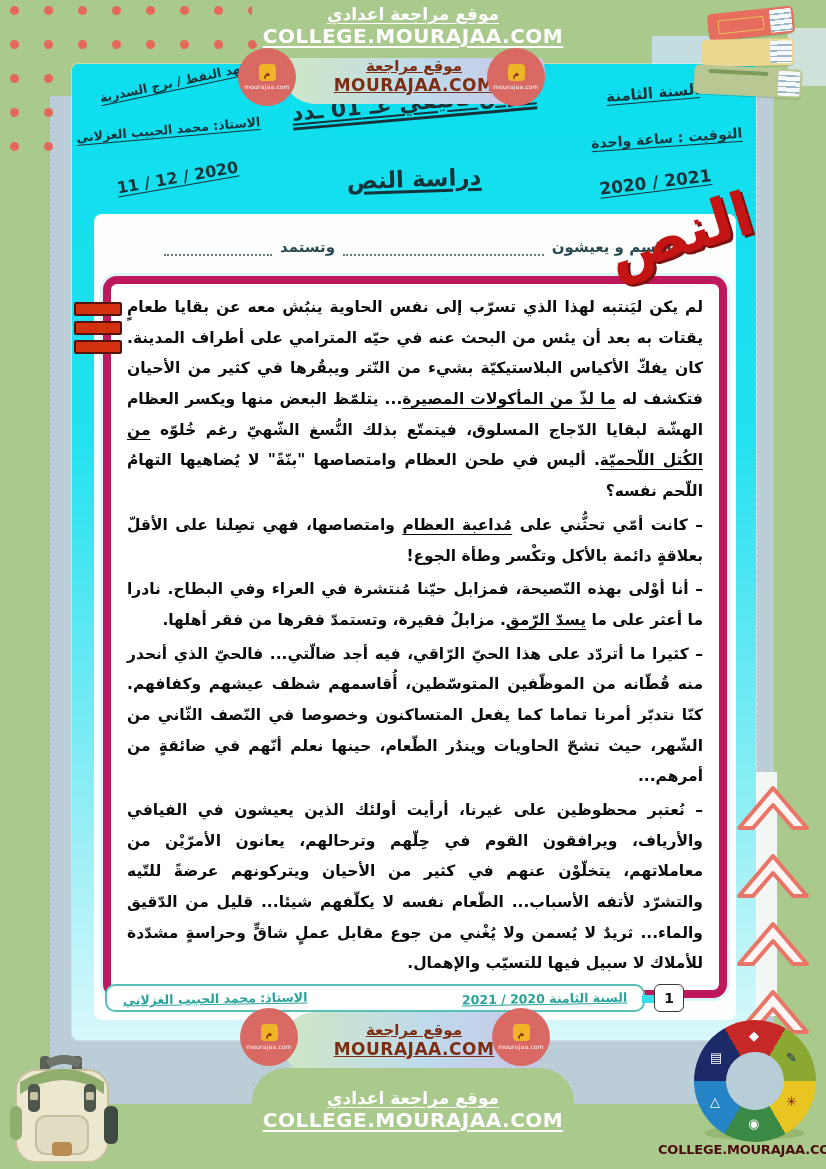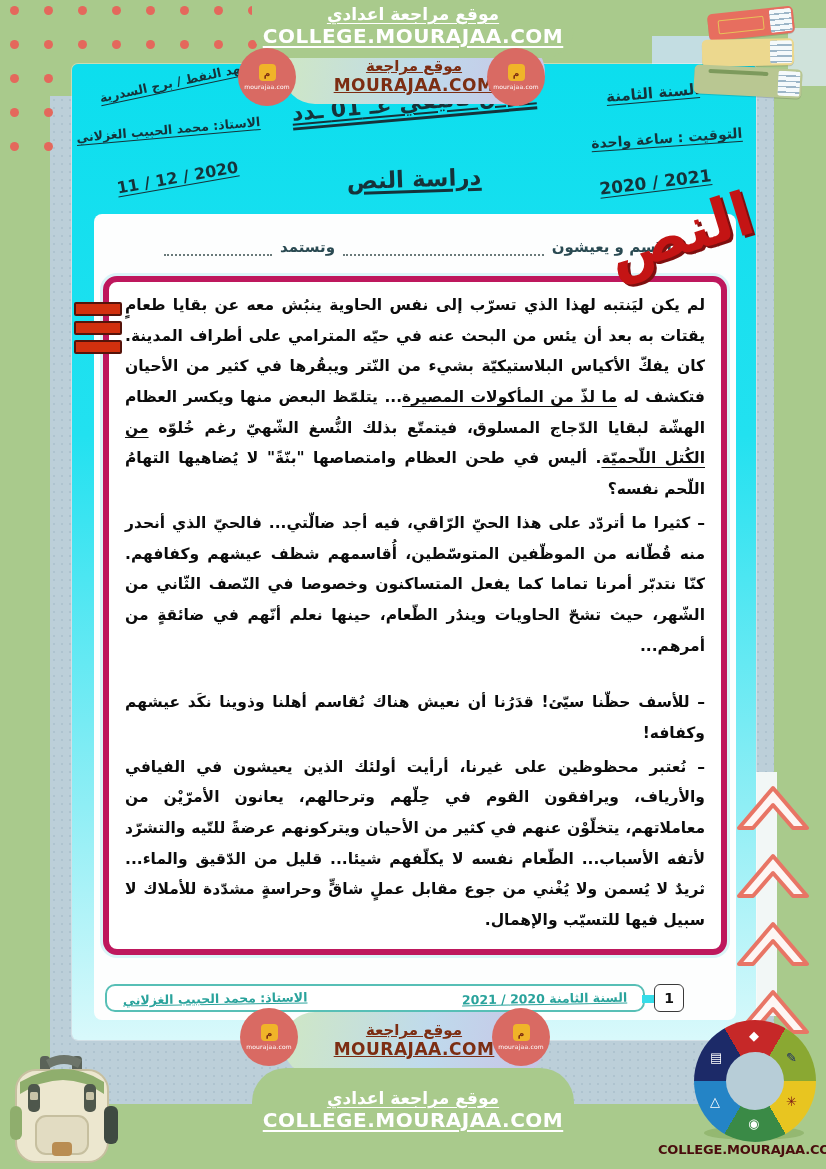--- a/index.html
+++ b/index.html
@@ -42,21 +42,21 @@
   .sheet{position:absolute;left:22px;right:20px;top:150px;bottom:20px;background:#fdfefe;
     border-radius:8px;}
   .name-row{position:relative;display:flex;direction:rtl;align-items:flex-end;gap:8px;
     margin:12px 64px 0 70px;height:30px;color:#2a4a52;font-weight:bold;font-size:15px;}
   .dotline{flex:1;border-bottom:2px dotted #6a7a7a;height:18px;}
   .dotline.short{flex:0 0 108px;}
   .stamp{position:absolute;top:-16px;right:-18px;z-index:6;color:#c41414;font-size:60px;
     font-weight:bold;transform:rotate(-17deg);text-shadow:2px 3px 0 #7e0f0f;letter-spacing:2px;}
 
   
-  .text-box{margin:20px 9px 0 9px;border:6px solid #be185d;border-radius:14px;background:#fff;
+  .text-box{margin:20px 9px 0 9px;border:8px solid #be185d;border-radius:14px;background:#fff;
     box-shadow:0 0 0 3px rgba(120,220,230,.25);padding:8px 16px 10px 16px;
     min-height:640px;max-height:688px;overflow:hidden;}
   .text-body{direction:rtl;text-align:justify;color:#0c0c0c;font-size:15.5px;line-height:1.98;
     font-weight:bold;}
   .para{margin:0 0 3px 0;}
   .para.gap{margin-top:26px;}
   .useg{text-decoration:underline;text-underline-offset:4px;}
 
   
   .footer-box{position:absolute;left:11px;bottom:8px;width:540px;height:28px;
@@ -212,22 +212,23 @@
       <div class="name-row">
         <span>الاسم و يعيشون</span>
         <span class="dotline"></span>
         <span>وتستمد</span>
         <span class="dotline short"></span>
       </div>
 
       <div class="text-box">
         <div class="text-body">
             <p class="para"><span>لم يكن ليَنتبه لهذا الذي تسرّب إلى نفس الحاوية  ينبُش معه عن بقايا طعامٍ يقتات به بعد أن يئس من البحث عنه في حيّه المترامي على أطراف المدينة. كان يفكّ الأكياس البلاستيكيّة بشيء من النّتر ويبقُرها في كثير من الأحيان فتكشف له </span><span class="useg">ما لذّ من المأكولات المصيرة</span><span>... يتلمّظ البعض منها ويكسر العظام الهشّة لبقايا الدّجاج المسلوق، فيتمتّع بذلك النُّسغ الشّهيّ رغم خُلوّه </span><span class="useg">من الكُتل اللّحميّة</span><span>. أليس في طحن العظام وامتصاصها "بنّةً" لا يُضاهيها التهامُ اللّحم نفسه؟</span></p>
+            <p class="para"><span>– كانت أمّي تحثُّني على </span><span class="useg">مُداعبة العظام</span><span> وامتصاصها، فهي تصِلنا على الأقلّ بعلاقةٍ دائمة بالأكل وتكْسر وطأة الجوع!</span></p>
+            <p class="para"><span>– أنا أوْلى بهذه النّصيحة، فمزابل حيّنا مُنتشرة في العراء وفي البطاح. نادرا ما أعثر على ما </span><span class="useg">يسدّ الرّمق</span><span>. مزابلُ  فقيرة، وتستمدّ فقرها من فقر أهلها.</span></p>
             <p class="para"><span>– كثيرا ما أتردّد على هذا الحيّ الرّاقي، فيه أجد ضالّتي... فالحيّ الذي أنحدر منه قُطّانه من الموظّفين المتوسّطين، أُقاسمهم شظف عيشهم وكفافهم. كنّا نتدبّر أمرنا تماما كما يفعل المتساكنون وخصوصا في النّصف الثّاني من الشّهر، حيث تشحّ الحاويات ويندُر الطّعام، حينها نعلم أنّهم في ضائقةٍ من أمرهم...</span></p>
-            <p class="para gap"><span>– للأسف حظّنا سيّئ! قدَرُنا أن نعيش هناك نُقاسم أهلنا وذوينا نكَد عيشهم وكفافه!</span></p>
             <p class="para"><span>– نُعتبر محظوظين على غيرنا، أرأيت أولئك الذين يعيشون في الفيافي والأرياف، ويرافقون القوم في حِلّهم وترحالهم، يعانون الأمرّيْن من معاملاتهم، يتخلّوْن عنهم في كثير من الأحيان ويتركونهم عرضةً للتّيه والتشرّد لأتفه الأسباب... الطّعام نفسه لا يكلّفهم شيئا... قليل من الدّقيق والماء... ثريدٌ لا يُسمن ولا يُغْني من جوع مقابل عملٍ شاقٍّ وحراسةٍ مشدّدة للأملاك لا سبيل فيها للتسيّب والإهمال.</span></p>
           </div>
       </div>
 
       <div class="footer-box">
         <span class="footer-text">السنة الثامنة 2020 / 2021</span>
         <span class="footer-text">الاستاذ: محمد الحبيب الغزلاني</span>
       </div>
       <div class="footer-connector"></div>
       <div class="page-box">1</div>

